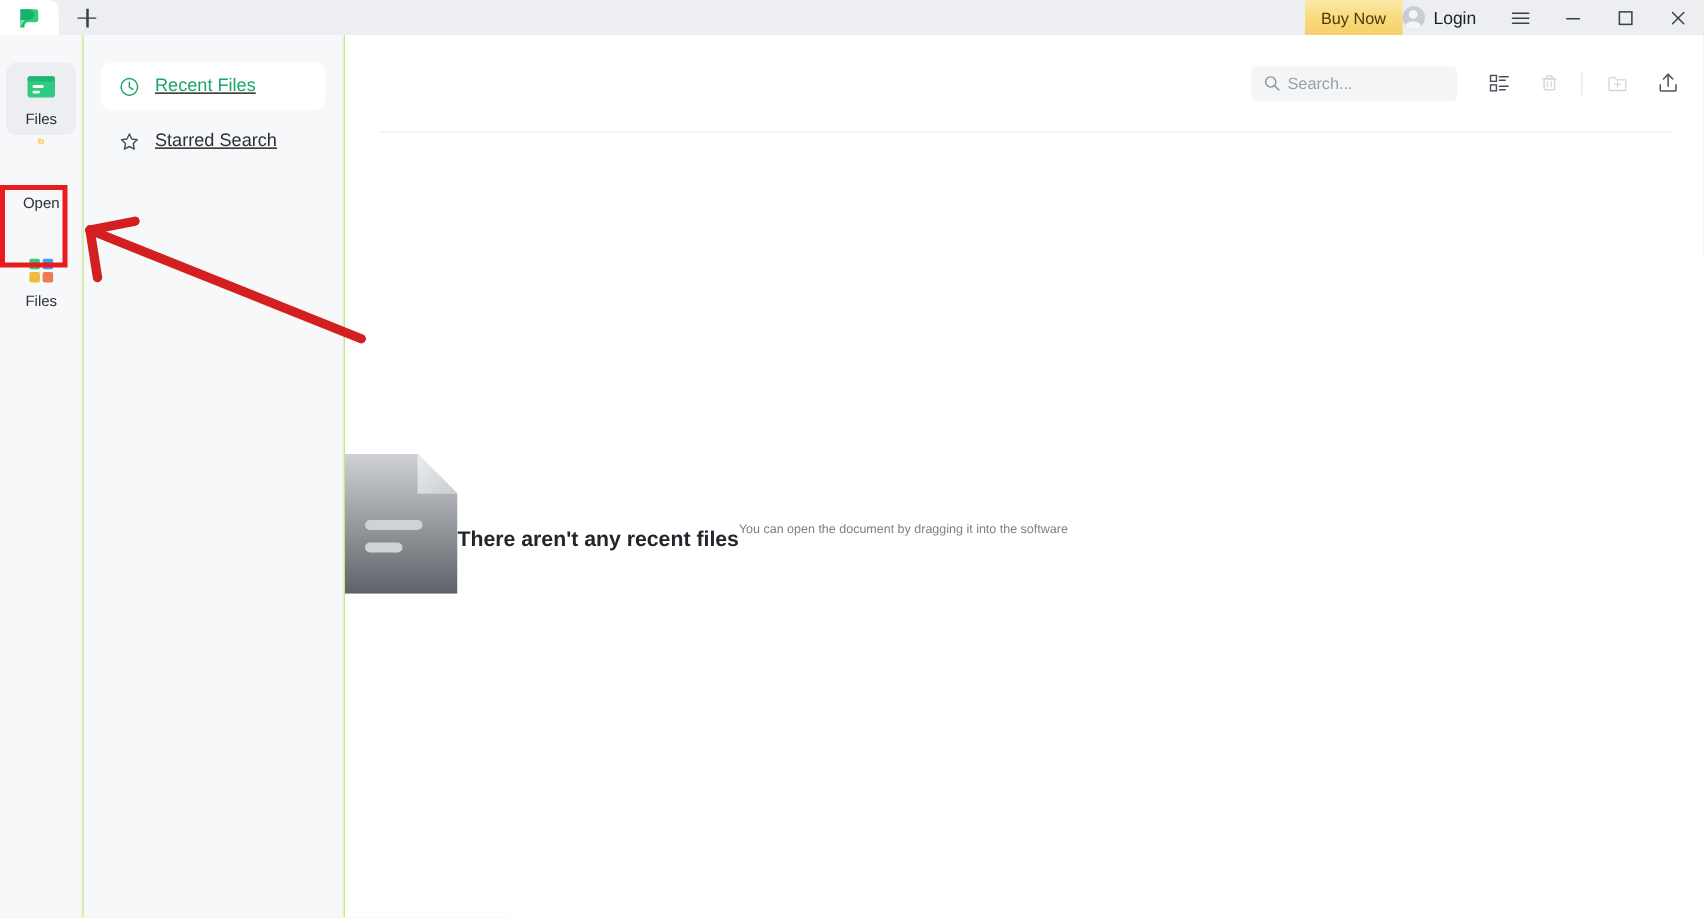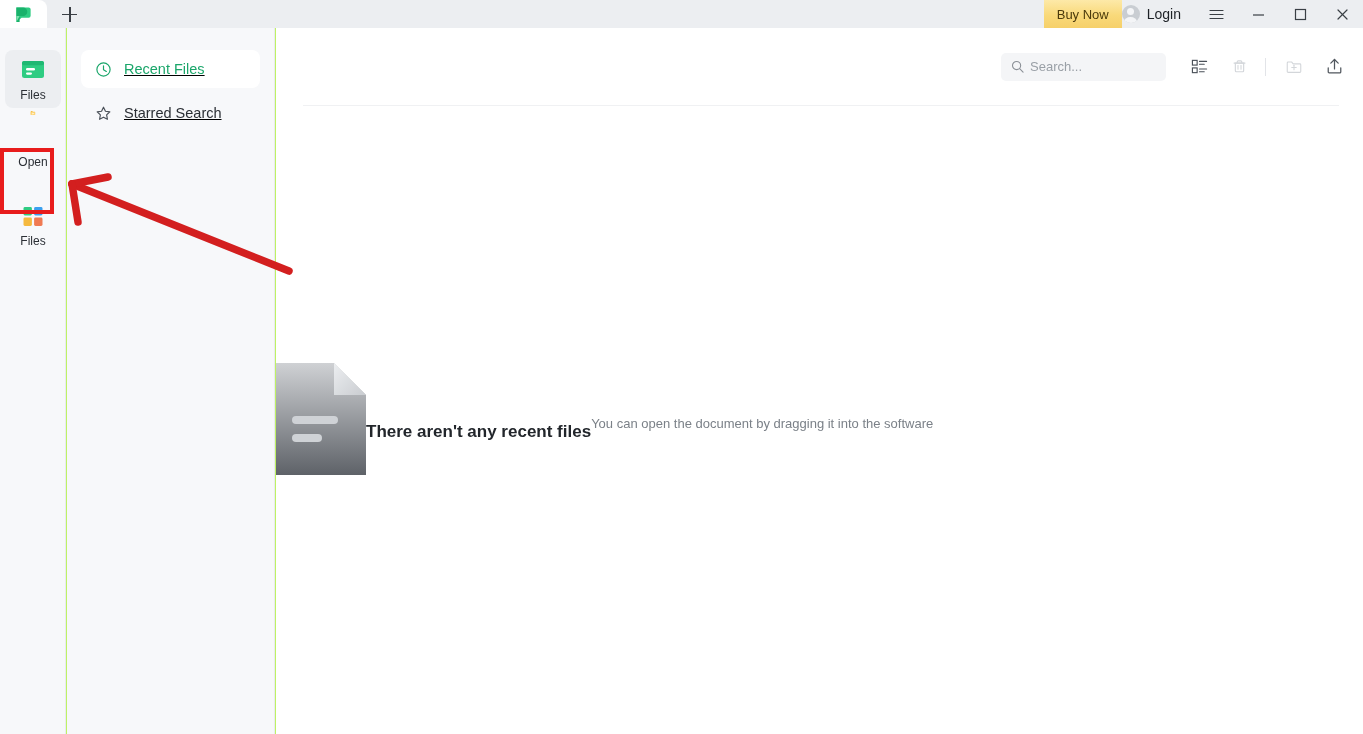--- a/index.html
+++ b/index.html
@@ -182,21 +182,21 @@
     width: 1239px;
     display: flex; align-items: center;
   }
   .empty-doc { width: 90px; height: 112px; display: block; }
   .empty-title {
     margin-top: 25px;
     font-size: 17px; font-weight: bold; color: #22262b;
   }
   .empty-sub {
     margin-top: 9px;
-    font-size: 13px; color: #7b8188;
+    font-size: 10px; color: #7b8188;
   }
 
   
   .annotation {
     position: absolute; left: 0; top: 0;
     width: 1363px; height: 734px;
     pointer-events: none;
   }
 </style>
 </head>

